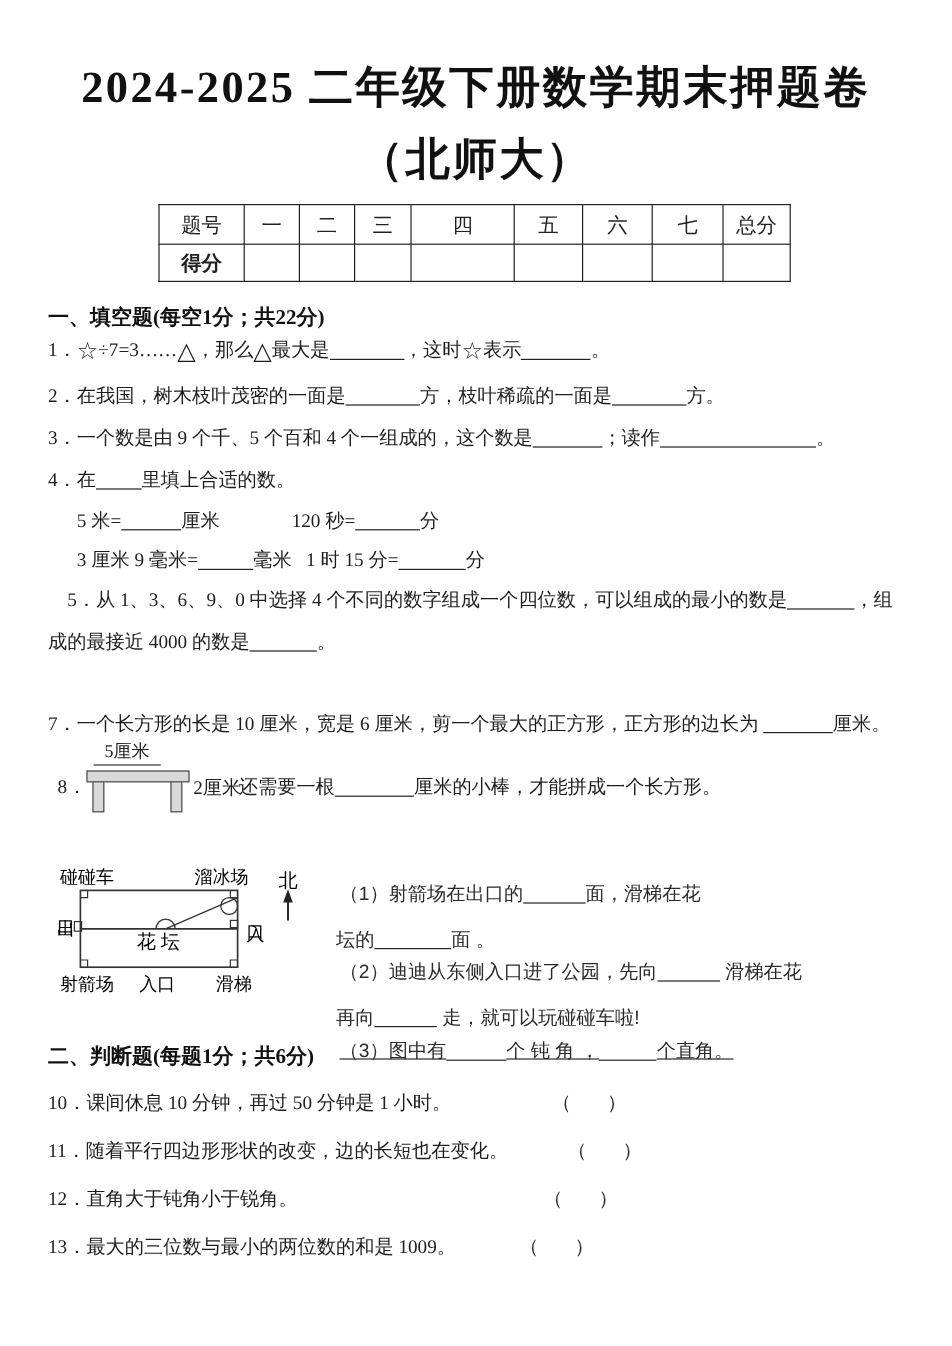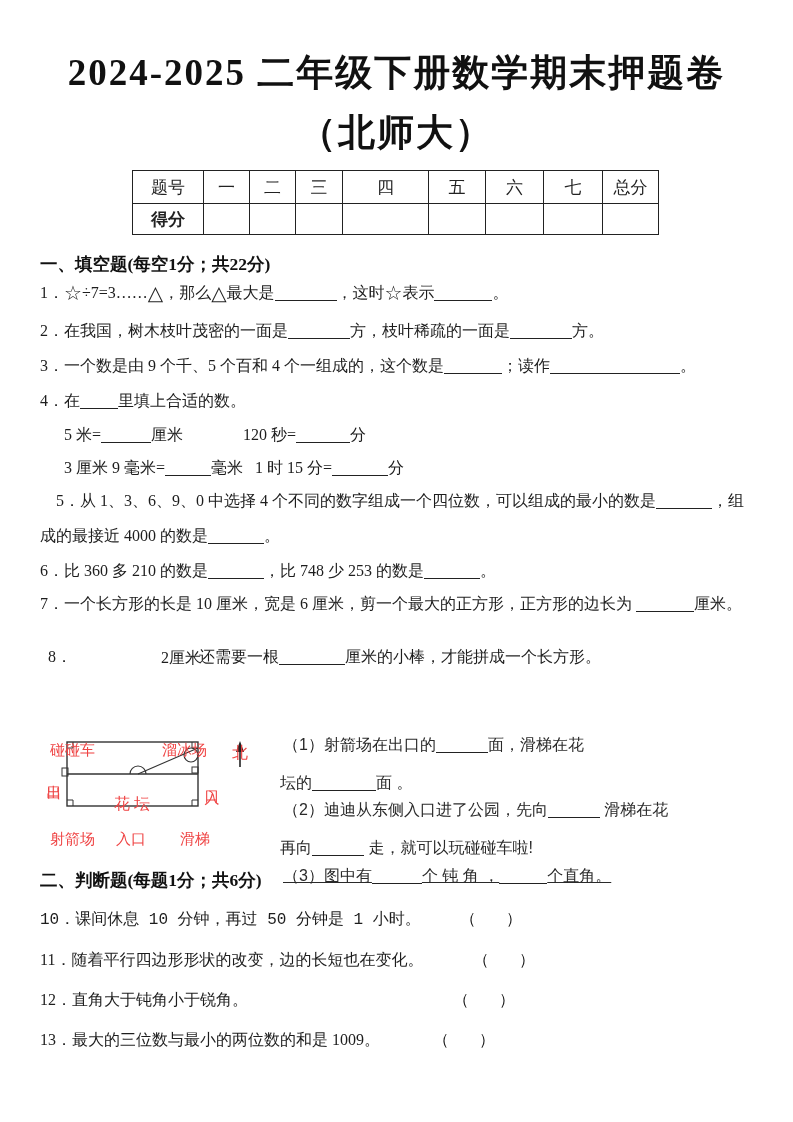--- a/index.html
+++ b/index.html
@@ -48,21 +48,21 @@
   }
   .bench-top{
     position:absolute;left:0;top:25px;width:84px;height:8px;
     background:#d9d9d9;border:1.3px solid #4a4a4a;
   }
   .bench-leg{
     position:absolute;top:34px;width:8px;height:24px;
     background:#d9d9d9;border:1.3px solid #4a4a4a;
   }
   
-  .map-label{position:absolute;font-size:15px;color:#ef4444;white-space:nowrap;margin-top:19px;}
+  .map-label{position:absolute;font-size:15px;color:#000000;white-space:nowrap;}
   .map-label.vert{
     writing-mode:vertical-rl;text-orientation:upright;
     letter-spacing:2px;
   }
   .sans{font-family:"Liberation Sans", sans-serif;font-size:16px;color:#2a2a2a;}
   .judge-paren{position:absolute;top:0;}
 </style>
 </head>
 <body>
 
@@ -112,25 +112,30 @@
   <div class="abs sec-heading" style="left:40px;top:252px;">一、填空题(每空1分；共22分)</div>
 
   <div class="abs qline" style="left:40px;top:281px;"><span>1．</span><span class="sym">☆</span><span>÷7=3……</span><span class="sym">△</span><span>，那么</span><span class="sym">△</span><span>最大是</span><span class="blank" style="width: 62px;"></span><span>，这时</span><span class="sym">☆</span><span>表示</span><span class="blank" style="width: 58px;"></span><span>。</span></div>
   <div class="abs qline" style="left:40px;top:319px;"><span>2．在我国，树木枝叶茂密的一面是</span><span class="blank" style="width: 62px;"></span><span>方，枝叶稀疏的一面是</span><span class="blank" style="width: 62px;"></span><span>方。</span></div>
   <div class="abs qline" style="left:40px;top:354px;"><span>3．一个数是由 9 个千、5 个百和 4 个一组成的，这个数是</span><span class="blank" style="width: 58px;"></span><span>；读作</span><span class="blank" style="width: 130px;"></span><span>。</span></div>
   <div class="abs qline" style="left:40px;top:389px;"><span>4．在</span><span class="blank" style="width: 38px;"></span><span>里填上合适的数。</span></div>
   <div class="abs qline" style="left:64px;top:423px;"><span>5 米=</span><span class="blank" style="width: 50px;"></span><span>厘米</span><span class="sp" style="width: 60px;"></span><span>120 秒=</span><span class="blank" style="width: 54px;"></span><span>分</span></div>
   <div class="abs qline" style="left:64px;top:456px;"><span>3 厘米 9 毫米=</span><span class="blank" style="width: 46px;"></span><span>毫米</span><span class="sp" style="width: 12px;"></span><span>1 时 15 分=</span><span class="blank" style="width: 56px;"></span><span>分</span></div>
   <div class="abs qline" style="left:56px;top:489px;"><span>5．从 1、3、6、9、0 中选择 4 个不同的数字组成一个四位数，可以组成的最小的数是</span><span class="blank" style="width: 56px;"></span><span>，组</span></div>
   <div class="abs qline" style="left:40px;top:524px;"><span>成的最接近 4000 的数是</span><span class="blank" style="width: 56px;"></span><span>。</span></div>
-  <div class="abs qline" style="left:40px;top:559px;"><span>6．比 360 多 210 的数是</span><span class="blank" style="width: 56px;"></span><span>，比 748 少 253 的数是</span><span class="blank" style="width: 56px;"></span><span>。</span></div>
   <div class="abs qline" style="left:40px;top:592px;"><span>7．一个长方形的长是 10 厘米，宽是 6 厘米，剪一个最大的正方形，正方形的边长为 </span><span class="blank" style="width: 58px;"></span><span>厘米。</span></div>
 
   <div class="abs" style="left:40px;top:617px;width:715px;height:64px;">
     <span class="abs qline" style="left:8px;top:28px;">8．</span>
+    <div class="bench" style="left:32px;top:0;width:105px;height:60px;">
+      <span class="bench-label">5厘米</span>
+      <div class="bench-top"></div>
+      <div class="bench-leg" style="left:5px;"></div>
+      <div class="bench-leg" style="left:70px;"></div>
+    </div>
     <span class="abs qline" style="left:121px;top:29px;font-size:16px;">2厘米</span>
     <span class="abs qline" style="left:159px;top:28px;"><span>还需要一根</span><span class="blank" style="width: 66px;"></span><span>厘米的小棒，才能拼成一个长方形。</span></span>
   </div>
 
 
   <div class="abs" style="left:40px;top:712px;width:250px;height:150px;">
     <svg width="250" height="150" viewBox="0 0 250 150" style="position:absolute;left:0;top:0;">
 
       <rect x="27" y="30" width="131" height="64" fill="none" stroke="#333" stroke-width="1.4"></rect>
 
@@ -165,21 +170,21 @@
   </div>
 
   <div class="abs sans" style="left:283px;top:735px;"><span>（1）射箭场在出口的</span><span class="blank" style="width: 52px;"></span><span>面，滑梯在花</span></div>
   <div class="abs sans" style="left:280px;top:773px;"><span>坛的</span><span class="blank" style="width: 64px;"></span><span>面 。</span></div>
   <div class="abs sans" style="left:283px;top:800px;"><span>（2）迪迪从东侧入口进了公园，先向</span><span class="blank" style="width: 52px;"></span><span> 滑梯在花</span></div>
   <div class="abs sans" style="left:280px;top:838px;"><span>再向</span><span class="blank" style="width: 52px;"></span><span> 走，就可以玩碰碰车啦!</span></div>
   <div class="abs sans" style="left:283px;top:866px;text-decoration:underline;"><span>（3）图中有</span><span class="blank" style="width: 50px;"></span><span>个 钝 角 ，</span><span class="blank" style="width: 48px;"></span><span>个直角。</span></div>
 
   <div class="abs sec-heading" style="left:40px;top:868px;">二、判断题(每题1分；共6分)</div>
 
-  <div class="abs qline" style="left:40px;top:908px;width:715px;font-family:Liberation Mono, monospace;">
+  <div class="abs qline" style="left:40px;top:908px;width:715px;">
     <span>10．课间休息 10 分钟，再过 50 分钟是 1 小时。</span>
     <span class="judge-paren" style="left:420px;"><span>（</span><span class="sp" style="width: 30px;"></span><span>）</span></span>
   </div>
   <div class="abs qline" style="left:40px;top:948px;width:715px;">
     <span>11．随着平行四边形形状的改变，边的长短也在变化。</span>
     <span class="judge-paren" style="left:433px;"><span>（</span><span class="sp" style="width: 30px;"></span><span>）</span></span>
   </div>
   <div class="abs qline" style="left:40px;top:988px;width:715px;">
     <span>12．直角大于钝角小于锐角。</span>
     <span class="judge-paren" style="left:413px;"><span>（</span><span class="sp" style="width: 30px;"></span><span>）</span></span>

